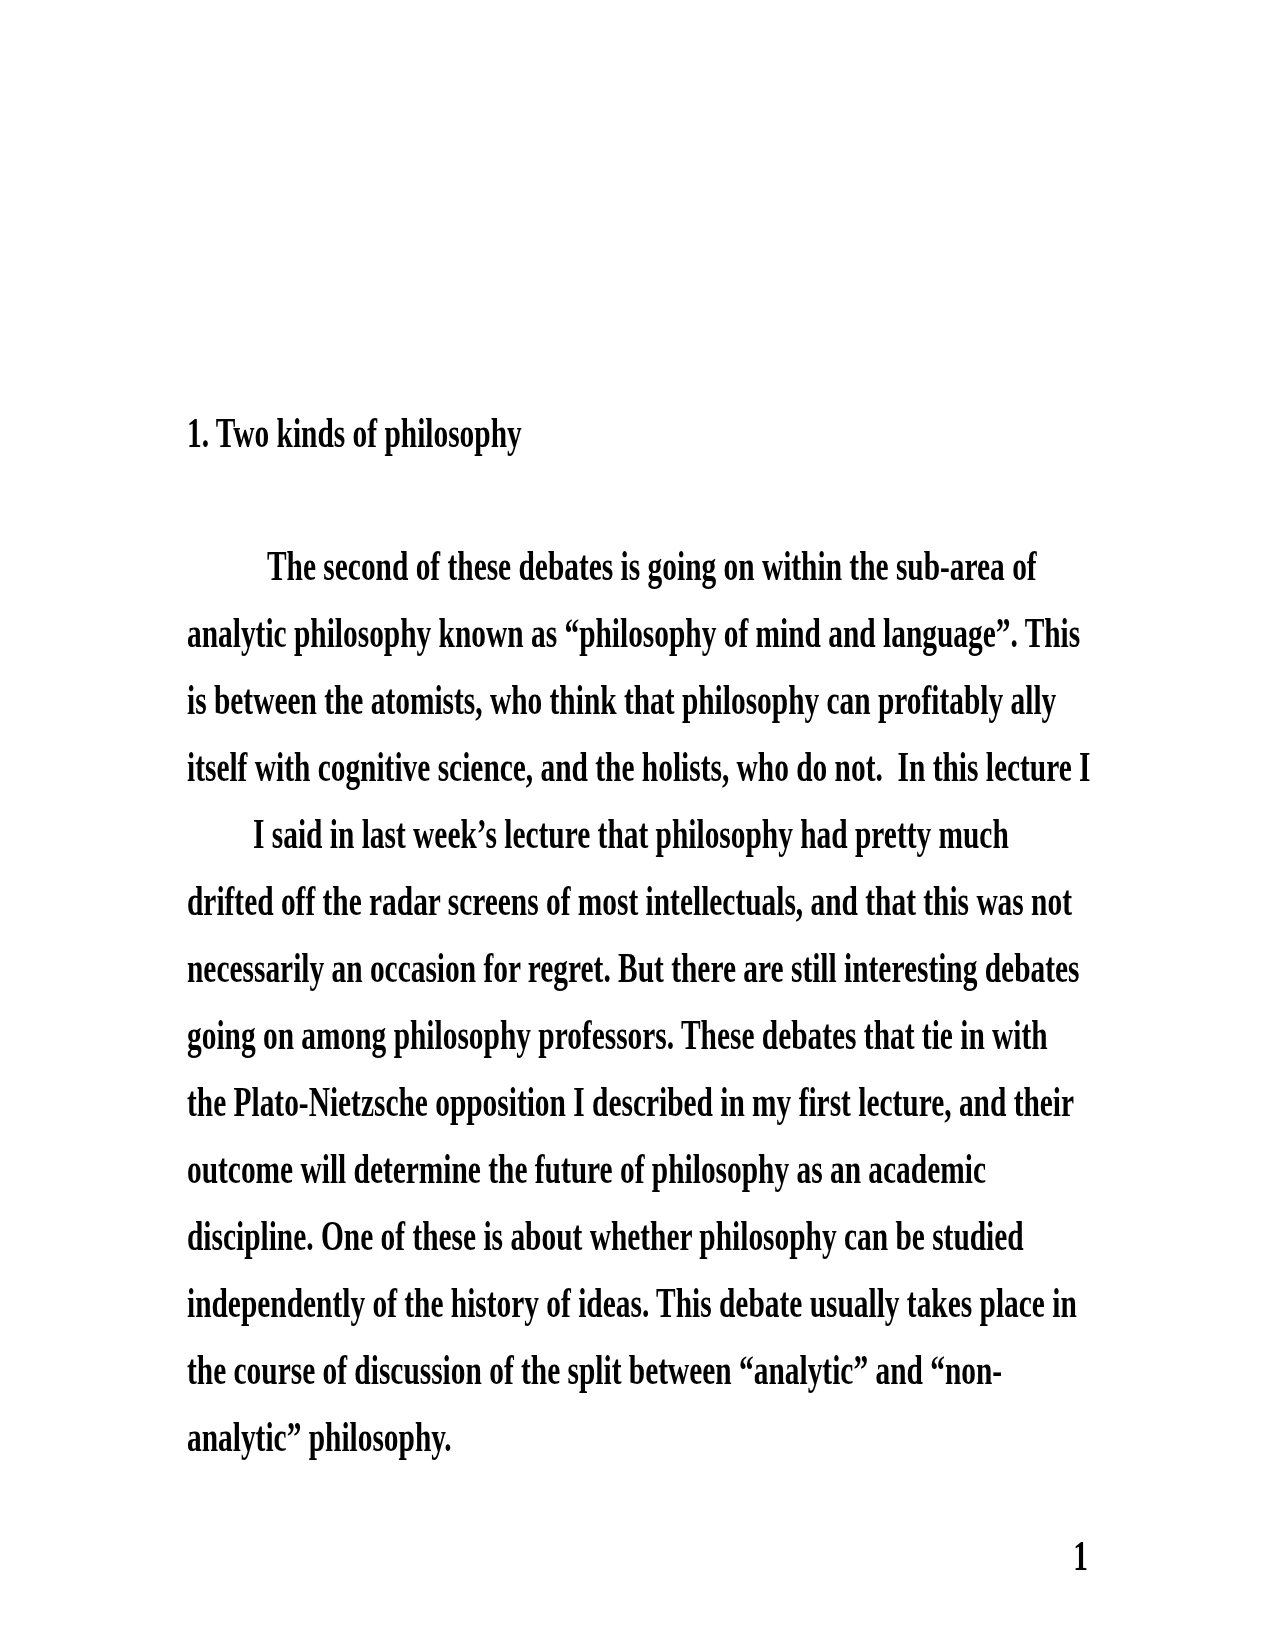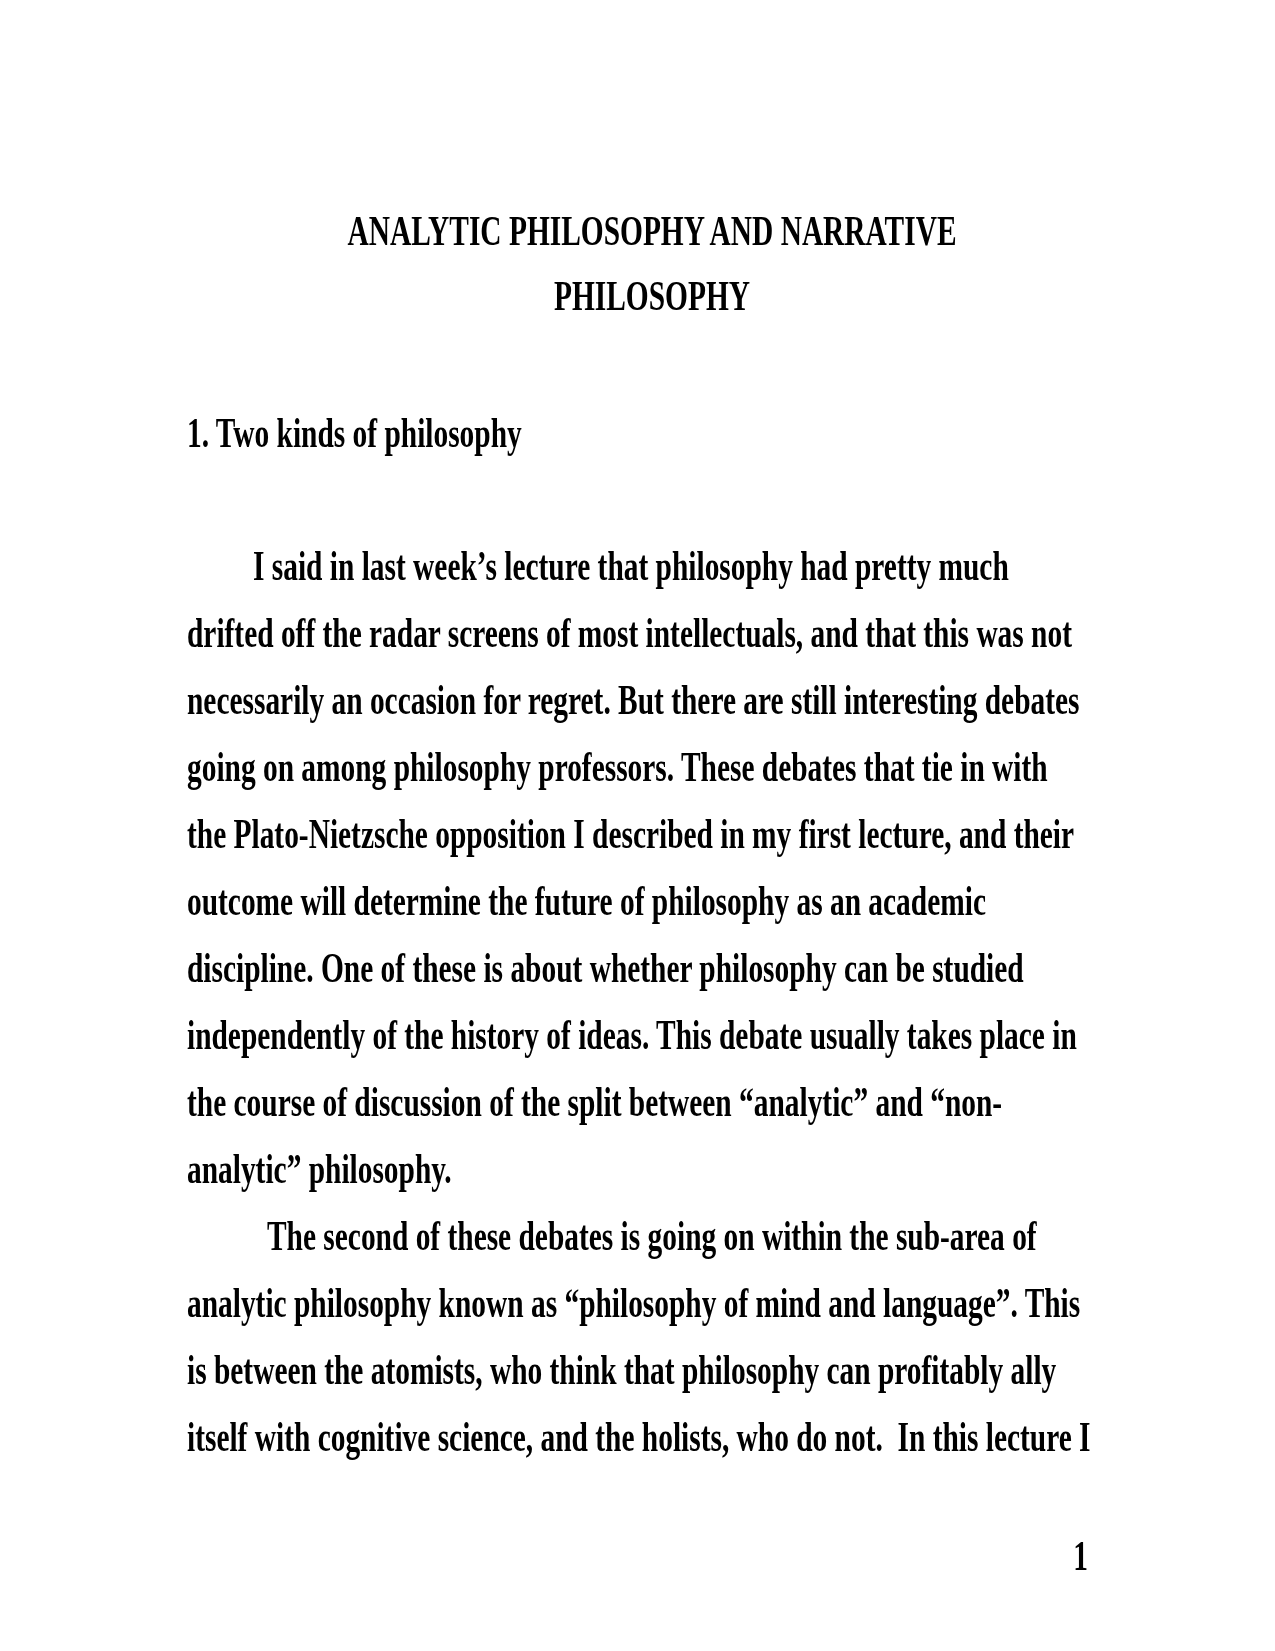--- a/index.html
+++ b/index.html
@@ -67,43 +67,39 @@
     white-space: pre;
     transform: scaleX(0.70);
     transform-origin: right center;
   }
 </style>
 </head>
 <body>
 
 <div class="page">
 
-  <div class="title-block">
-    <div class="title-line">ANALYTIC PHILOSOPHY AND NARRATIVE</div>
-    <div class="title-line">PHILOSOPHY</div>
-  </div>
 
   <h2 class="section-heading">1. Two kinds of philosophy</h2>
 
   <div class="body-block" id="body-lines">
+      <div class="para para-1">
+        <div class="bline indent">The second of these debates is going on within the sub-area of</div>
+        <div class="bline">analytic philosophy known as “philosophy of mind and language”. This</div>
+        <div class="bline">is between the atomists, who think that philosophy can profitably ally</div>
+        <div class="bline">itself with cognitive science, and the holists, who do not.  In this lecture I</div>
+      </div>
       <div class="para para-0">
         <div class="bline indent">I said in last week’s lecture that philosophy had pretty much</div>
         <div class="bline">drifted off the radar screens of most intellectuals, and that this was not</div>
         <div class="bline">necessarily an occasion for regret. But there are still interesting debates</div>
         <div class="bline">going on among philosophy professors. These debates that tie in with</div>
         <div class="bline">the Plato-Nietzsche opposition I described in my first lecture, and their</div>
         <div class="bline">outcome will determine the future of philosophy as an academic</div>
         <div class="bline">discipline. One of these is about whether philosophy can be studied</div>
         <div class="bline">independently of the history of ideas. This debate usually takes place in</div>
         <div class="bline">the course of discussion of the split between “analytic” and “non-</div>
         <div class="bline">analytic” philosophy.</div>
       </div>
-      <div class="para para-1">
-        <div class="bline indent">The second of these debates is going on within the sub-area of</div>
-        <div class="bline">analytic philosophy known as “philosophy of mind and language”. This</div>
-        <div class="bline">is between the atomists, who think that philosophy can profitably ally</div>
-        <div class="bline">itself with cognitive science, and the holists, who do not.  In this lecture I</div>
-      </div>
     </div>
 
   <div class="page-footer">1</div>
 
 </div>
 
 </body></html>

